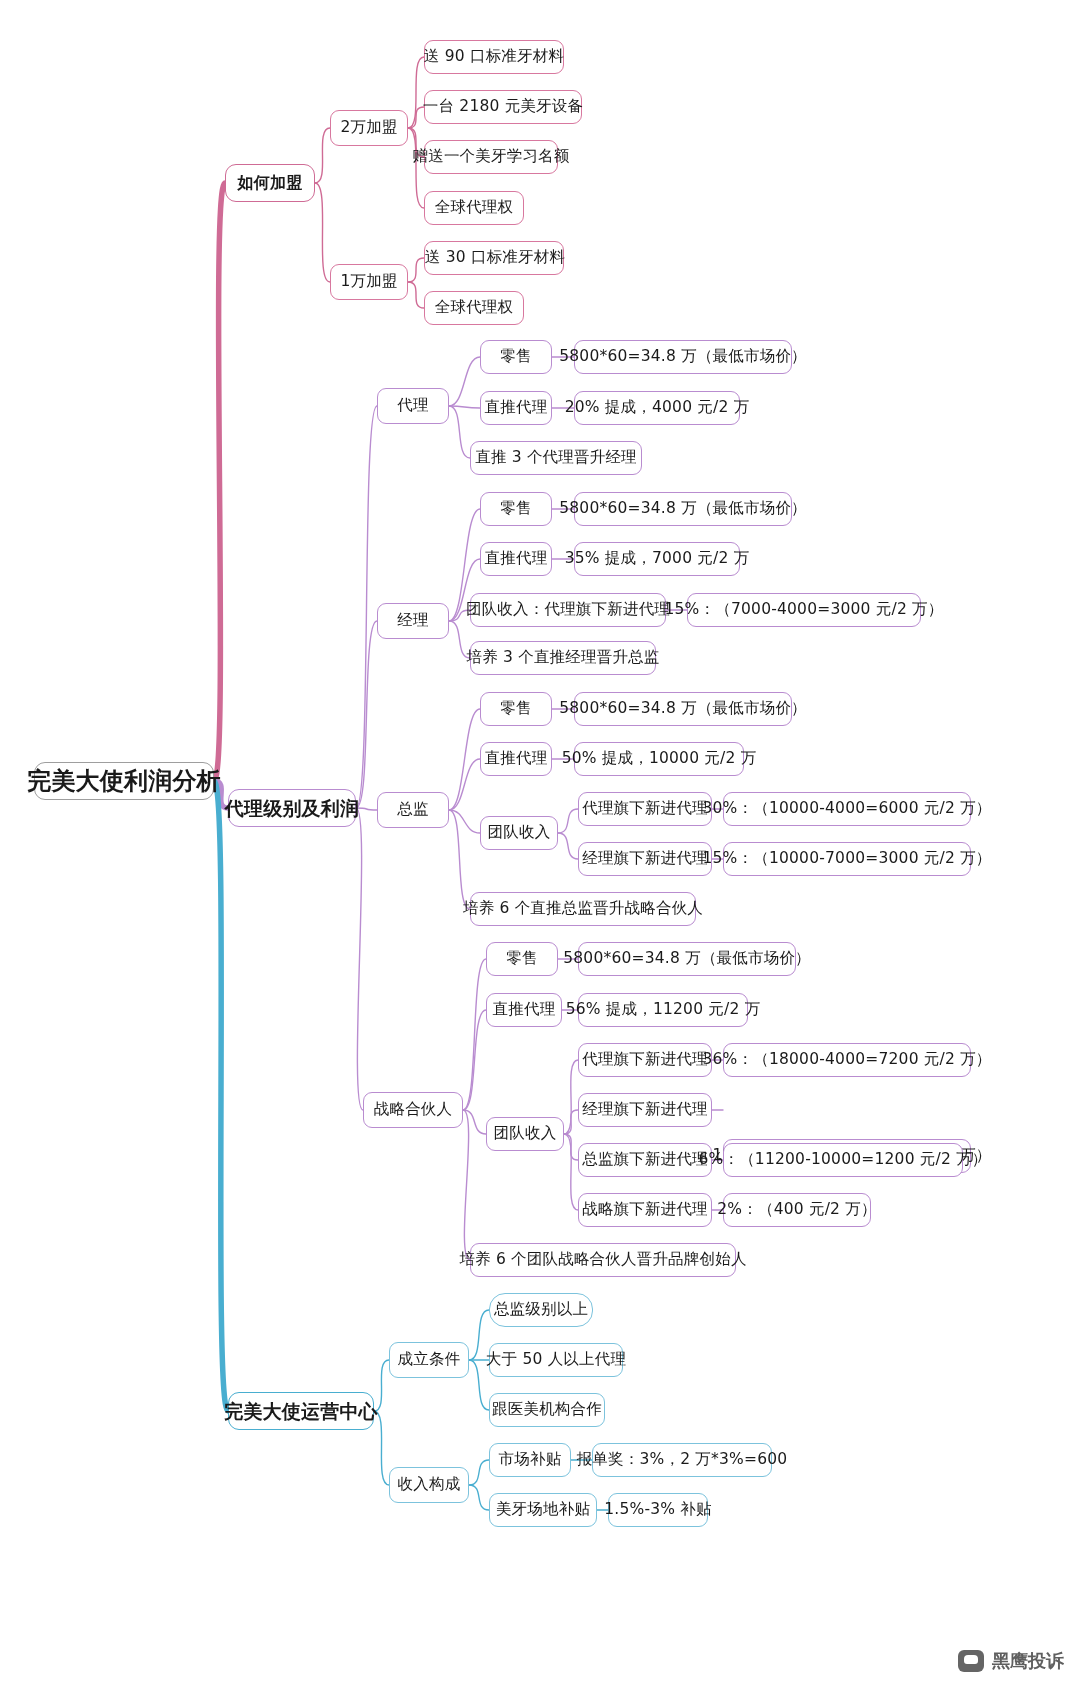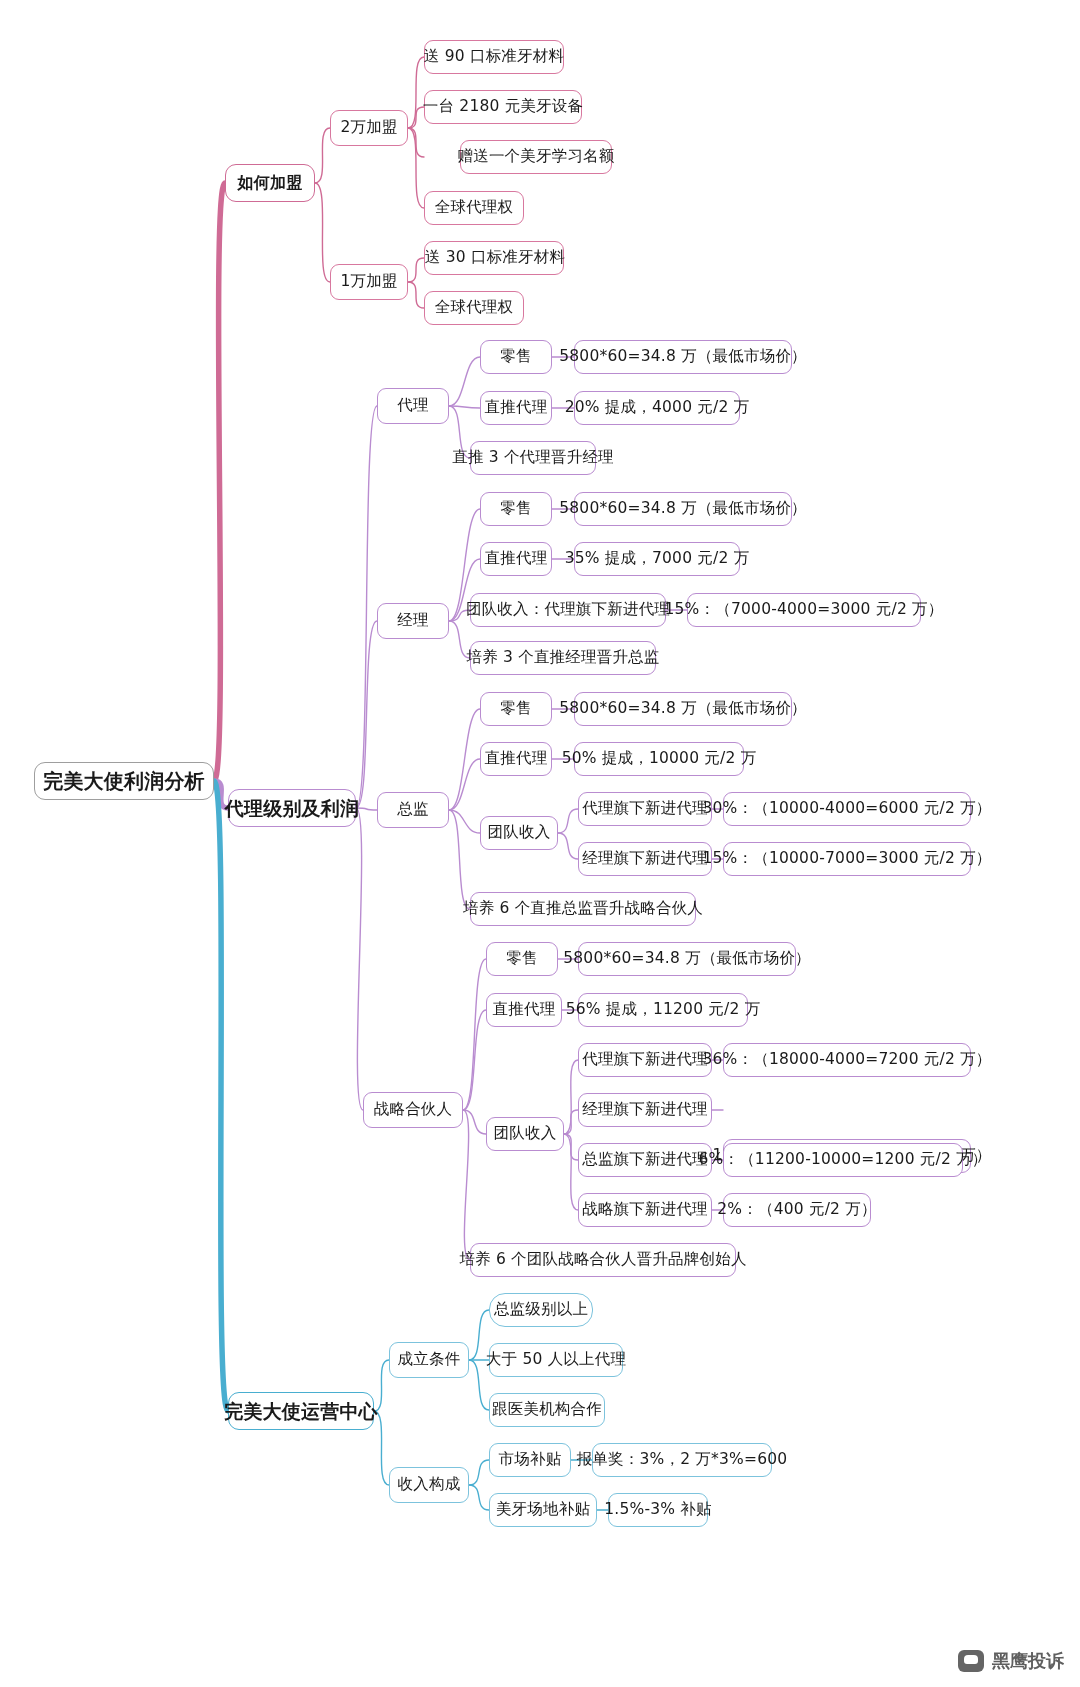--- a/index.html
+++ b/index.html
@@ -22,21 +22,21 @@
     color:#1a1a1a;
     font-size:15.5px;
     line-height:1.1;
     white-space:nowrap;
     padding:0 9px;
     letter-spacing:0.2px;
   }
   .node.root{
     border-color:#9e9e9e;
     border-width:1.6px;
-    font-size:20px;
+    font-size:24px;
     font-weight:700;
     border-radius:11px;
   }
   .node.pink{border-color:#d8789f;}
   .node.pinkmain{border-color:#cf6b95;font-size:16px;font-weight:700;border-radius:11px;}
   .node.purplemain{border-color:#b98cd0;font-size:19px;font-weight:700;border-radius:11px;}
   .node.bluemain{border-color:#49aed0;font-size:19px;font-weight:700;border-radius:11px;}
   .node.purple{border-color:#b98cd0;}
   .node.blue{border-color:#7cc3dd;}
   .watermark{
@@ -136,32 +136,32 @@
       <path d="M 571 1460 C 587 1460, 576 1460, 592 1460" fill="none" stroke="#49aed0" stroke-width="1.4" stroke-linecap="round"></path>
       <path d="M 469 1485 C 485 1485, 473 1510, 489 1510" fill="none" stroke="#49aed0" stroke-width="1.4" stroke-linecap="round"></path>
       <path d="M 597 1510 C 613 1510, 592 1510, 608 1510" fill="none" stroke="#49aed0" stroke-width="1.4" stroke-linecap="round"></path>
     </svg>
   <div id="nodes">
       <div class="node root" style="left: 34px; top: 762px; width: 180px; height: 38px;">完美大使利润分析</div>
       <div class="node pinkmain" style="left: 225px; top: 164px; width: 90px; height: 38px;">如何加盟</div>
       <div class="node pink" style="left: 330px; top: 110px; width: 78px; height: 36px;">2万加盟</div>
       <div class="node pink" style="left: 424px; top: 40px; width: 140px; height: 34px;">送 90 口标准牙材料</div>
       <div class="node pink" style="left: 424px; top: 90px; width: 158px; height: 34px;">一台 2180 元美牙设备</div>
-      <div class="node pink" style="left: 424px; top: 140px; width: 152px; height: 34px; margin-left: 36px;">赠送一个美牙学习名额</div>
+      <div class="node pink" style="left: 424px; top: 140px; width: 134px; height: 34px;">赠送一个美牙学习名额</div>
       <div class="node pink" style="left: 424px; top: 191px; width: 100px; height: 34px;">全球代理权</div>
       <div class="node pink" style="left: 330px; top: 264px; width: 78px; height: 36px;">1万加盟</div>
       <div class="node pink" style="left: 424px; top: 241px; width: 140px; height: 34px; padding-left: 11px;">送 30 口标准牙材料</div>
       <div class="node pink" style="left: 424px; top: 291px; width: 100px; height: 34px;">全球代理权</div>
       <div class="node purplemain" style="left: 228px; top: 789px; width: 128px; height: 38px;">代理级别及利润</div>
       <div class="node purple" style="left: 377px; top: 388px; width: 72px; height: 36px;">代理</div>
       <div class="node purple" style="left: 480px; top: 340px; width: 72px; height: 34px;">零售</div>
       <div class="node purple" style="left: 574px; top: 340px; width: 218px; height: 34px;">5800*60=34.8 万（最低市场价）</div>
       <div class="node purple" style="left: 480px; top: 391px; width: 72px; height: 34px;">直推代理</div>
       <div class="node purple" style="left: 574px; top: 391px; width: 166px; height: 34px;">20% 提成，4000 元/2 万</div>
-      <div class="node purple" style="left: 470px; top: 441px; width: 126px; height: 34px;">直推 3 个代理晋升经理</div>
+      <div class="node purple" style="left: 470px; top: 441px; width: 172px; height: 34px;">直推 3 个代理晋升经理</div>
       <div class="node purple" style="left: 377px; top: 603px; width: 72px; height: 36px;">经理</div>
       <div class="node purple" style="left: 480px; top: 492px; width: 72px; height: 34px;">零售</div>
       <div class="node purple" style="left: 574px; top: 492px; width: 218px; height: 34px;">5800*60=34.8 万（最低市场价）</div>
       <div class="node purple" style="left: 480px; top: 542px; width: 72px; height: 34px;">直推代理</div>
       <div class="node purple" style="left: 574px; top: 542px; width: 166px; height: 34px;">35% 提成，7000 元/2 万</div>
       <div class="node purple" style="left: 470px; top: 593px; width: 196px; height: 34px;">团队收入：代理旗下新进代理</div>
       <div class="node purple" style="left: 687px; top: 593px; width: 234px; height: 34px;">15%：（7000-4000=3000 元/2 万）</div>
       <div class="node purple" style="left: 470px; top: 641px; width: 186px; height: 34px;">培养 3 个直推经理晋升总监</div>
       <div class="node purple" style="left: 377px; top: 792px; width: 72px; height: 36px;">总监</div>
       <div class="node purple" style="left: 480px; top: 692px; width: 72px; height: 34px;">零售</div>

